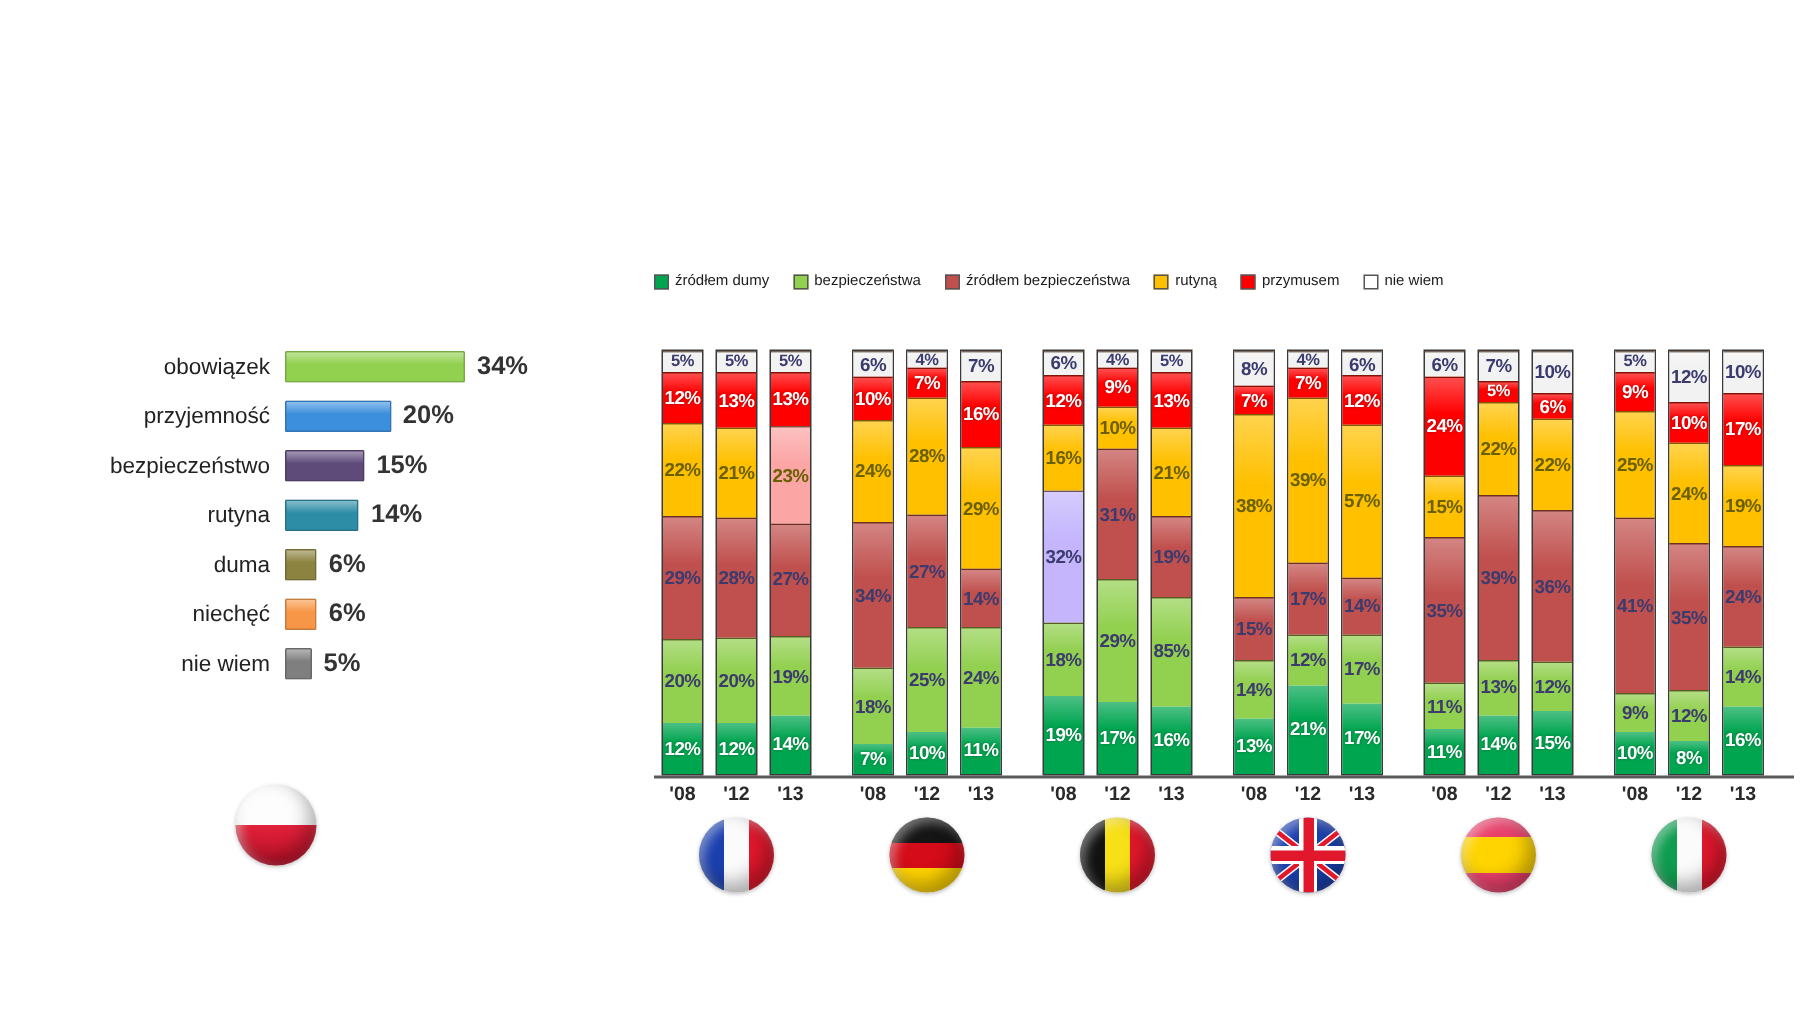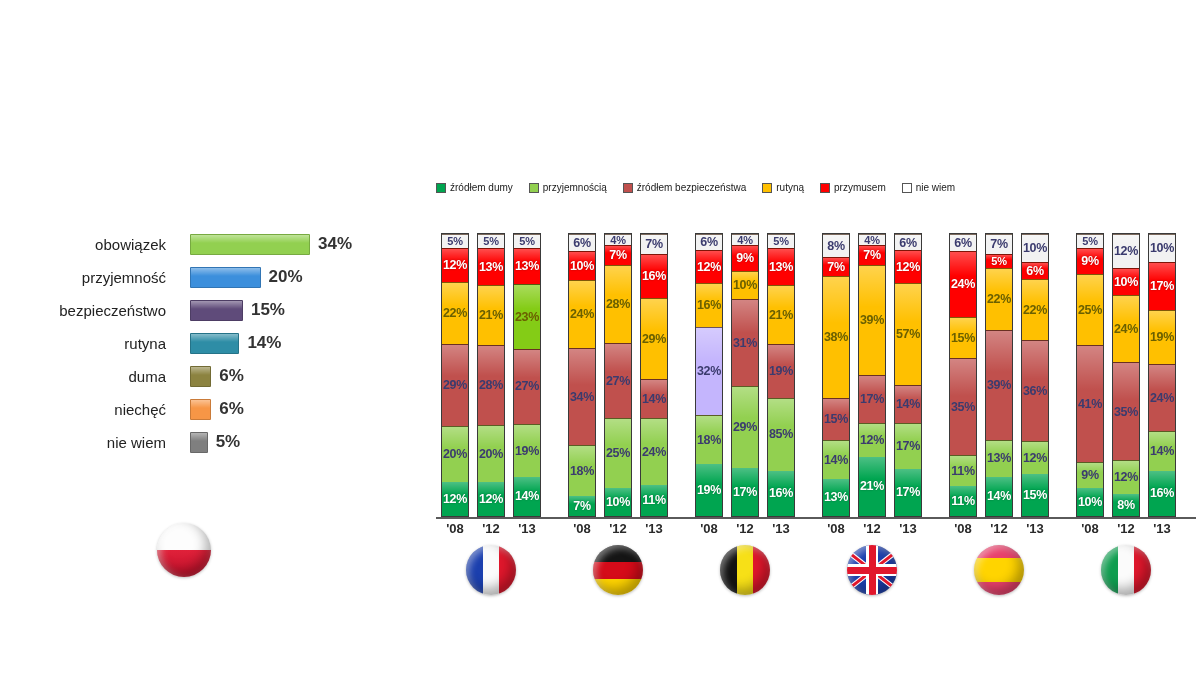--- a/index.html
+++ b/index.html
@@ -19,21 +19,21 @@
     letter-spacing: .2px;
   }
 
   
   #left-panel { position: absolute; left: 40px; top: 228px; width: 360px; }
   .hrow {
     display: flex; align-items: center;
     height: 32px; margin-bottom: 1px;
   }
   .hrow-label {
-    width: 150px; text-align: right; padding-right: 24px;
+    width: 150px; text-align: right; padding-right: 10px;
     font-size: 15px; color: #222;
     white-space: nowrap;
   }
   .hbar-wrap { display: flex; align-items: center; }
   .hbar {
     height: 21px;
     border: 1px solid rgba(0,0,0,.18);
     border-radius: 1px;
     position: relative;
     background-clip: padding-box;
@@ -200,21 +200,21 @@
 
   <div id="pl-flag"></div>
 
   <div id="legend">
       <div class="leg-item">
         <span class="leg-sw" style="background: rgb(0, 165, 80);"></span>
         <span>źródłem dumy</span>
       </div>
       <div class="leg-item">
         <span class="leg-sw" style="background: rgb(146, 208, 80);"></span>
-        <span>przyjemnością</span>
+        <span>bezpieczeństwa</span>
       </div>
       <div class="leg-item">
         <span class="leg-sw" style="background: rgb(192, 80, 77);"></span>
         <span>źródłem bezpieczeństwa</span>
       </div>
       <div class="leg-item">
         <span class="leg-sw" style="background: rgb(255, 192, 0);"></span>
         <span>rutyną</span>
       </div>
       <div class="leg-item">
@@ -273,21 +273,21 @@
           <div class="stack">
             <div class="seg" style="height: 13.8614%; background: rgb(0, 165, 80);">
               <span class="lbl-white">14%</span>
             </div>
             <div class="seg" style="height: 18.8119%; background: rgb(146, 208, 80);">
               <span class="lbl-dark">19%</span>
             </div>
             <div class="seg" style="height: 26.7327%; background: rgb(192, 80, 77);">
               <span class="lbl-dark">27%</span>
             </div>
-            <div class="seg" style="height: 22.7723%; background: #84cc16;">
+            <div class="seg" style="height: 22.7723%; background: #fca5a5;">
               <span class="lbl-gold">23%</span>
             </div>
             <div class="seg" style="height: 12.8713%; background: rgb(255, 0, 0);">
               <span class="lbl-white">13%</span>
             </div>
             <div class="seg" style="height: 4.9505%; background: rgb(242, 242, 242);">
               <span class="lbl-dark" style="font-size: 11px;">5%</span>
             </div>
           </div>
         </div>

